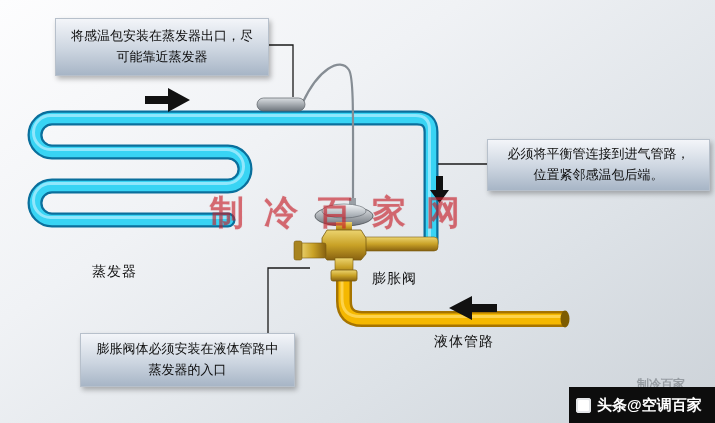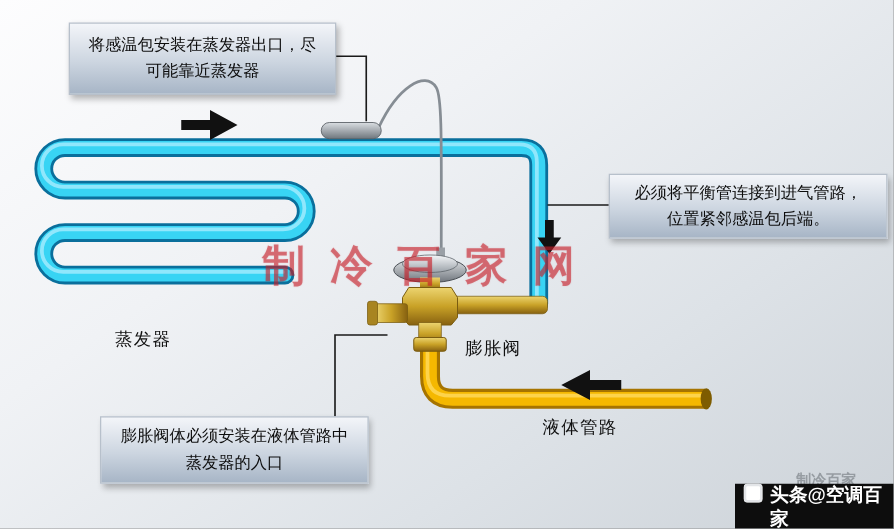--- a/index.html
+++ b/index.html
@@ -36,23 +36,23 @@
     color:rgba(198,28,38,0.52);
     text-shadow:0 0 1px rgba(198,28,38,0.25);
     pointer-events:none;
     text-align:right;
   }
   .watermark-corner{
     position:absolute;right:30px;bottom:30px;
     font-size:12px;font-weight:bold;color:rgba(140,146,152,0.85);
   }
   .footer-bar{
-    position:absolute;right:0;bottom:0;width:127px;height:36px;
+    position:absolute;right:0;bottom:0;width:146px;height:36px;
     background:#0d0d0d;color:#fff;
-    display:flex;align-items:flex-start;gap:6px;
+    display:flex;align-items:center;gap:6px;
     padding-left:7px;box-sizing:border-box;
     font-size:15px;font-weight:bold;
     z-index:5;
   }
   .toutiao-logo{
     width:15px;height:15px;border-radius:3px;background:#fff;
     box-shadow:inset 0 0 0 2px #e3e5e8;
     flex:0 0 auto;
   }
 </style>

